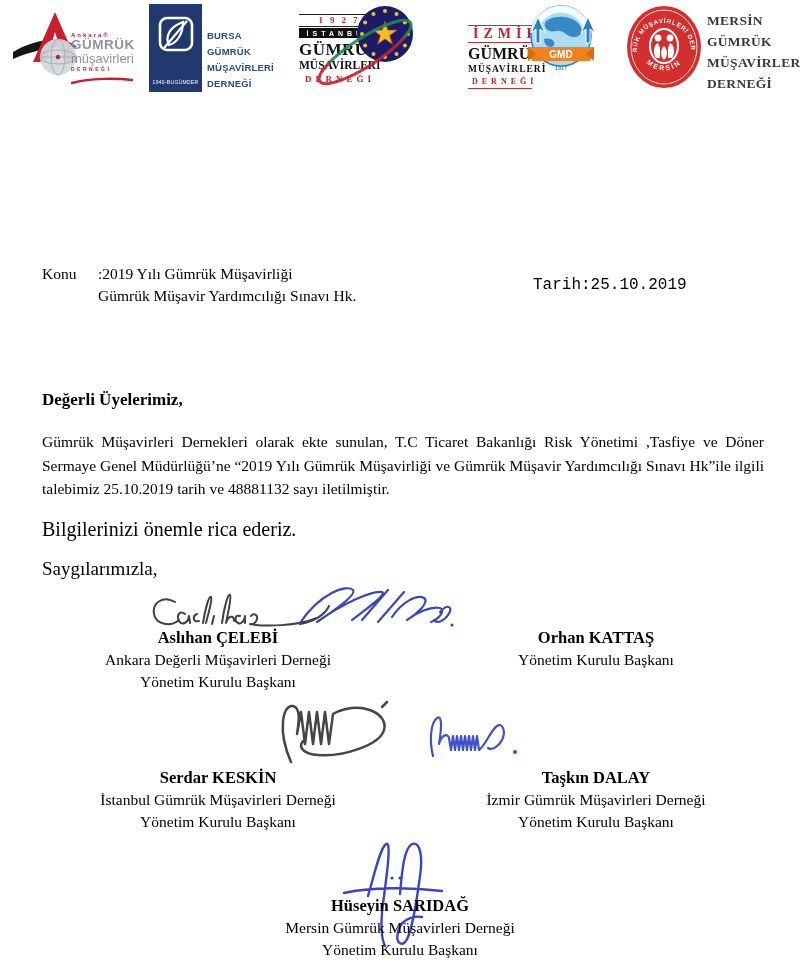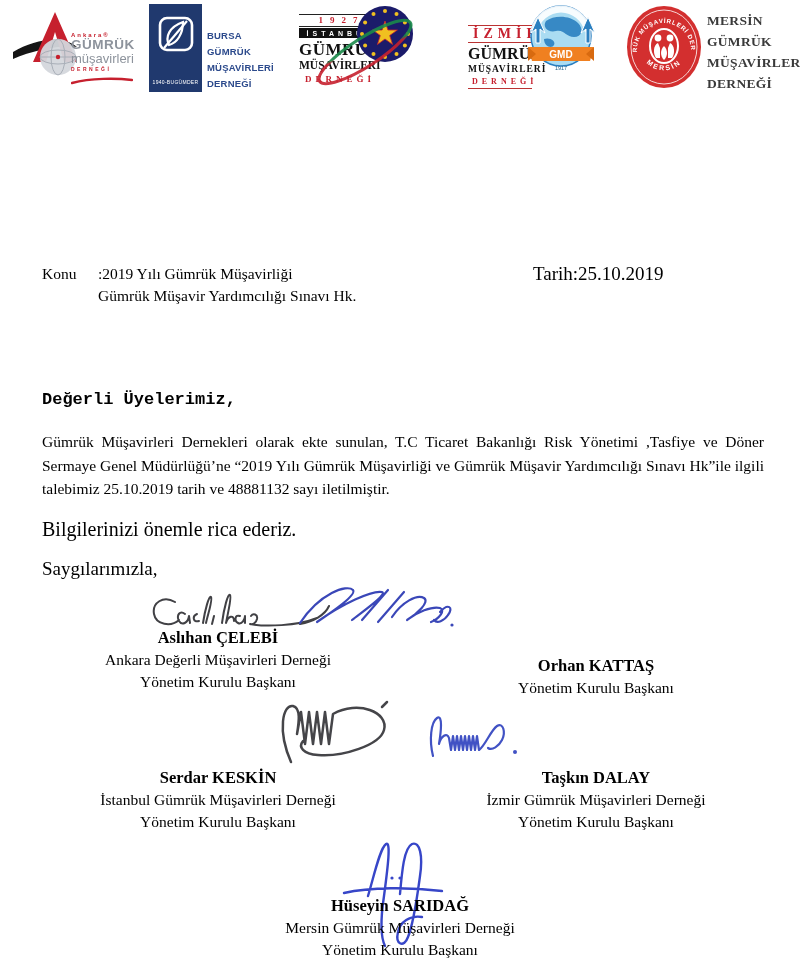--- a/index.html
+++ b/index.html
@@ -47,30 +47,30 @@
           border-bottom:1px solid #b33;padding-bottom:2px;}
   .izm-globe{position:absolute;left:58px;top:0;}
   
   .logo-mersin{left:625px;top:4px;width:170px;height:92px;}
   .mer-seal{position:absolute;left:0;top:0;}
   .mer-text{position:absolute;left:82px;top:6px;font-size:13.5px;font-weight:bold;color:#3a3a3a;line-height:21px;letter-spacing:.3px;}
 
   
   .konu-block{left:42px;top:263px;display:flex;font-size:15.5px;line-height:22px;}
   .konu-label{width:56px;}
-  .tarih{left:533px;top:263px;font-size:19px;}
-  .salutation{left:42px;top:390px;font-size:17px;font-weight:bold;font-family:Liberation Mono, monospace;}
+  .tarih{left:533px;top:276px;font-size:16px;font-family:Liberation Mono, monospace;}
+  .salutation{left:42px;top:390px;font-size:17px;font-weight:bold;}
   .paragraph{left:42px;top:430px;width:722px;text-align:justify;font-size:15.5px;line-height:23.5px;}
   .request{left:42px;top:518px;font-size:20px;}
   .closing{left:42px;top:558px;font-size:19px;}
 
   
   .sig-block{position:absolute;width:352px;text-align:center;font-size:15.5px;line-height:22px;}
   .sig-name{font-weight:bold;font-size:16.5px;}
-  .b1{left:42px;top:627px;} .b2{left:420px;top:627px;margin-top:28px;}
+  .b1{left:42px;top:627px;} .b2{left:420px;top:627px;}
   .b3{left:42px;top:767px;} .b4{left:420px;top:767px;}
   .b5{left:224px;top:895px;}
   .sig-svg{position:absolute;pointer-events:none;}
   .s1{left:145px;top:586px;} .s2{left:292px;top:581px;}
   .s3{left:263px;top:698px;} .s4{left:425px;top:706px;}
   .s5{left:340px;top:836px;}
 </style>
 </head>
 <body>
 

